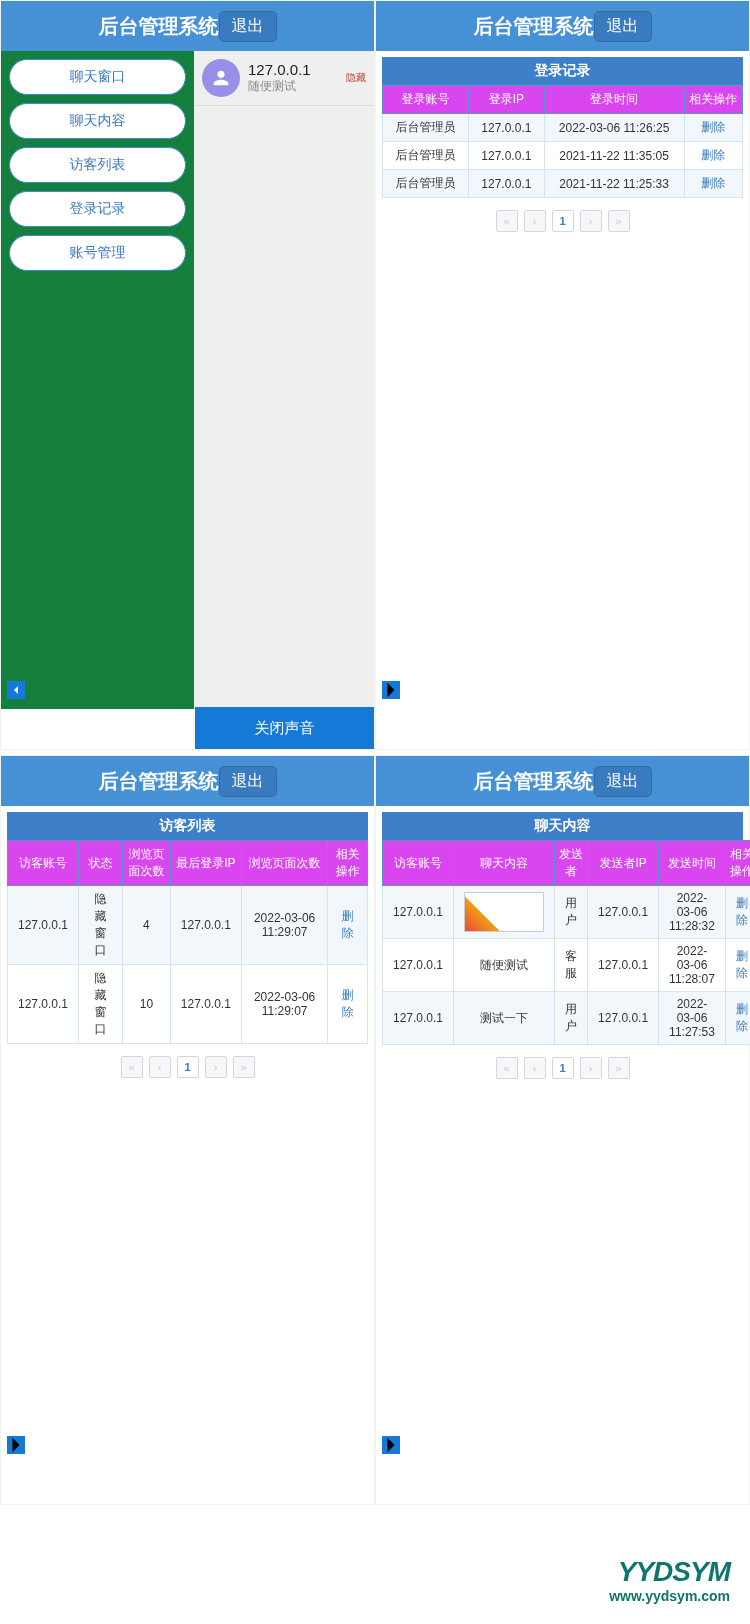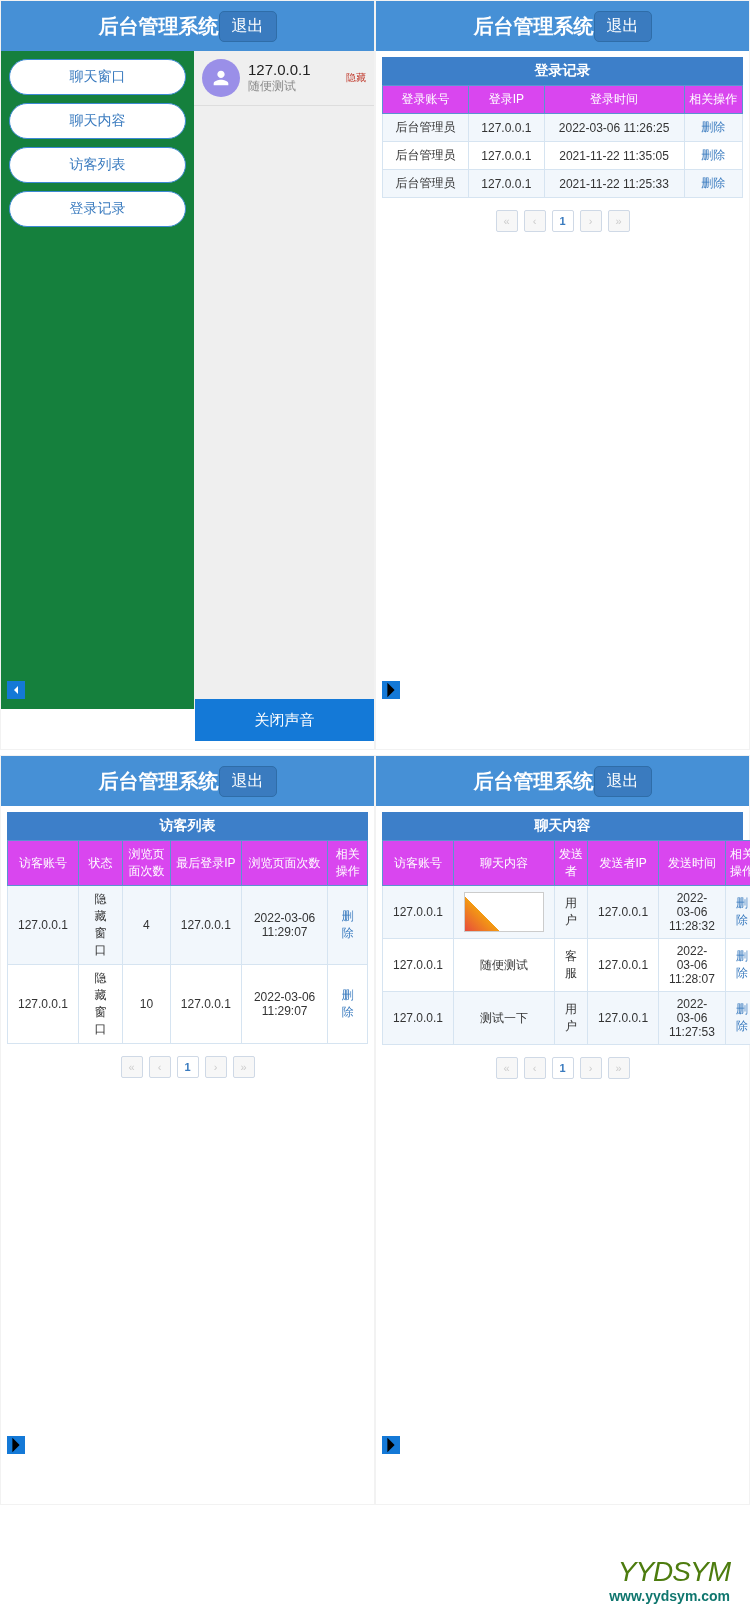--- a/index.html
+++ b/index.html
@@ -13,54 +13,55 @@
 .q1-body{display:flex;height:658px}
 .sidebar{width:193px;background:#15803d;padding:8px;display:flex;flex-direction:column;gap:8px}
 .nav-btn{background:#fff;color:#3a7bbf;border:1.5px solid #3d89d4;border-radius:18px;padding:8px 0;text-align:center;font-size:14px;cursor:pointer}
 .chat-list{flex:1;background:#efefef}
 .chat-item{display:flex;align-items:center;padding:8px;gap:8px;border-bottom:1px solid #ddd;background:#efefef}
 .avatar{width:38px;height:38px;border-radius:50%;background:#9a8fe8;display:flex;align-items:center;justify-content:center}
 .avatar svg{width:22px;height:22px;fill:#fff}
 .chat-info{flex:1;overflow:hidden}
 .chat-ip{font-size:15px;color:#222}.chat-msg{font-size:12px;color:#888}
 .chat-hide{color:#c0392b;font-size:10px}
-.sound-btn{position:absolute;bottom:8px;left:194px;right:0;height:42px;background:#1479d7;color:#fff;border:none;font-size:15px;cursor:pointer}
+.sound-btn{position:absolute;bottom:0;left:194px;right:0;height:42px;background:#1479d7;color:#fff;border:none;font-size:15px;cursor:pointer}
 .collapse-btn{position:absolute;bottom:50px;left:6px;width:18px;height:18px;background:#1479d7;display:flex;align-items:center;justify-content:center;cursor:pointer}
 .collapse-btn svg{width:10px;height:10px;fill:#fff}
 .expand-btn{position:absolute;bottom:50px;left:6px;width:18px;height:18px;background:#1479d7;display:flex;align-items:center;justify-content:center;cursor:pointer}
 .content{padding:6px}
 .panel-title{background:#3d7fc9;color:#fff;text-align:center;padding:5px;font-size:14px;font-weight:bold}
 table{width:100%;border-collapse:collapse}
 th{background:#d946ef;color:#fff;padding:5px 3px;border:1px solid #5a93d0;font-size:12px;font-weight:normal}
 td{border:1px solid #d6e4f1;padding:5px 10px;text-align:center;font-size:12px;color:#333;background:#fff}
 tr:nth-child(even) td{background:#f2f7fc}
 .delete-link{color:#3a7bbf;cursor:pointer}
 .pager{display:flex;justify-content:center;gap:6px;margin-top:12px}
 .pg{min-width:22px;height:22px;border:1px solid #cfd9e6;background:#fff;color:#999;display:flex;align-items:center;justify-content:center;font-size:11px;cursor:pointer;border-radius:2px}
 .pg.active{color:#3a7bbf;font-weight:bold}
 .pg.disabled{color:#ccc;background:#f7f7f7}
 .img-thumb{width:80px;height:40px;background:linear-gradient(45deg,#e74c3c 0%,#f39c12 30%,#fff 30%,#fff 100%);border:1px solid #ccc}
 .watermark{position:absolute;right:20px;bottom:20px;text-align:right}
-.wm1{font-family:Impact,Arial;font-size:28px;font-weight:400;font-style:italic;letter-spacing:-1px;color:#4d7c0f}
+.wm1{font-family:Impact,Arial;font-size:28px;font-weight:700;font-style:italic;letter-spacing:-1px;color:#0f766e}
 .wm2{font-size:14px;color:#0f766e;font-weight:bold}
 </style>
 </head>
 <body>
 
 <div class="quad q1">
   <div class="header">
     <div class="header-title">后台管理系统</div>
     <button class="logout-btn">退出</button>
   </div>
   <div class="q1-body">
     <div class="sidebar">
       <div class="nav-btn">聊天窗口</div>
       <div class="nav-btn">聊天内容</div>
       <div class="nav-btn">访客列表</div>
       <div class="nav-btn">登录记录</div>
+      <div class="nav-btn">账号管理</div>
     </div>
     <div class="chat-list">
       <div class="chat-item">
         <div class="avatar">
           <svg viewBox="0 0 24 24">
               <path d="M12 12c2.2 0 4-1.8 4-4s-1.8-4-4-4-4 1.8-4 4 1.8 4 4 4zm0 2c-2.7 0-8 1.3-8 4v2h16v-2c0-2.7-5.3-4-8-4z"></path>
             </svg>
         </div>
         <div class="chat-info">
           <div class="chat-ip">127.0.0.1</div>

